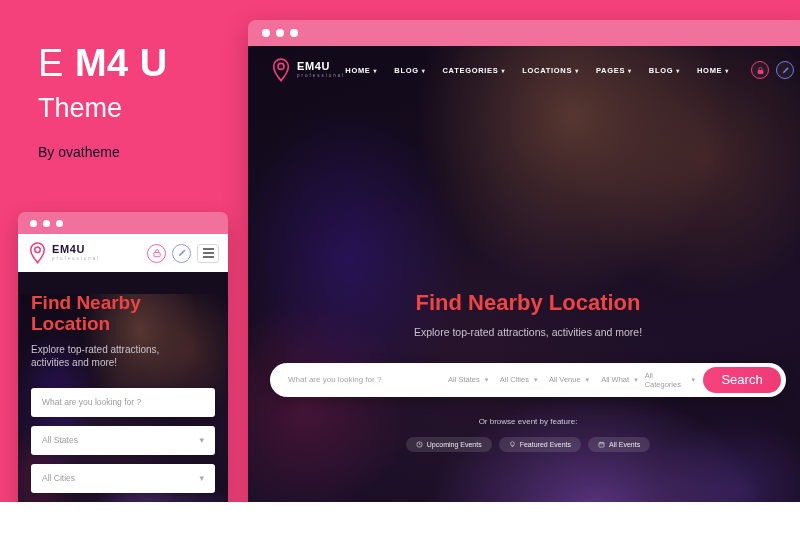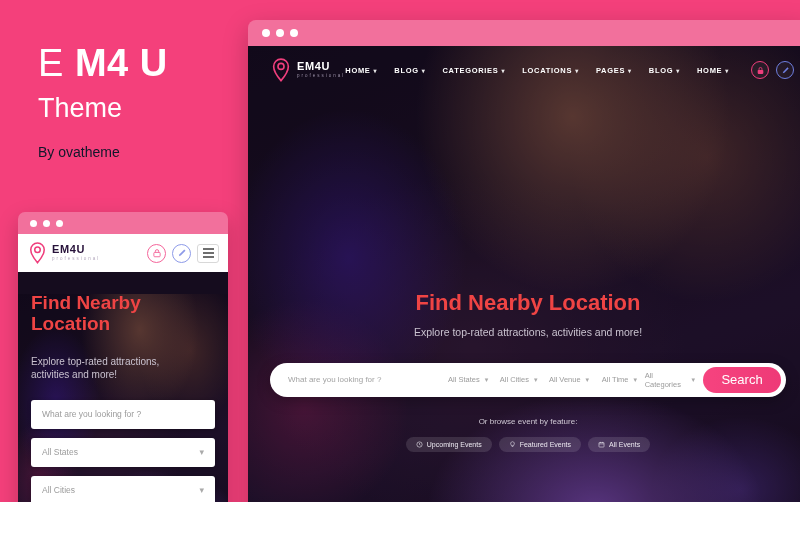--- a/index.html
+++ b/index.html
@@ -305,21 +305,21 @@
     background: #fff;
   }
   .burger i { display: block; width: 11px; height: 1.5px; background: #6f6f6f; }
 
   .mob-hero {
     position: relative;
     z-index: 2;
     padding: 20px 13px 0;
   }
   .mob .hero-h1 { font-size: 19px; }
-  .mob .hero-p { font-size: 10px; margin-top: 20px; }
+  .mob .hero-p { font-size: 10px; margin-top: 8px; }
 
   .mob-fields {
     position: relative;
     z-index: 2;
     margin-top: 18px;
     padding: 0 13px;
     display: flex;
     flex-direction: column;
     gap: 9px;
   }
@@ -431,21 +431,21 @@
           </div>
           <div class="desk-sel">
             <span>All Cities</span>
             <span class="caret">▾</span>
           </div>
           <div class="desk-sel">
             <span>All Venue</span>
             <span class="caret">▾</span>
           </div>
           <div class="desk-sel">
-            <span>All Time</span>
+            <span>All What</span>
             <span class="caret">▾</span>
           </div>
           <div class="desk-sel">
             <span>All Categories</span>
             <span class="caret">▾</span>
           </div>
 
           <div class="search-btn">Search</div>
         </div>
 

